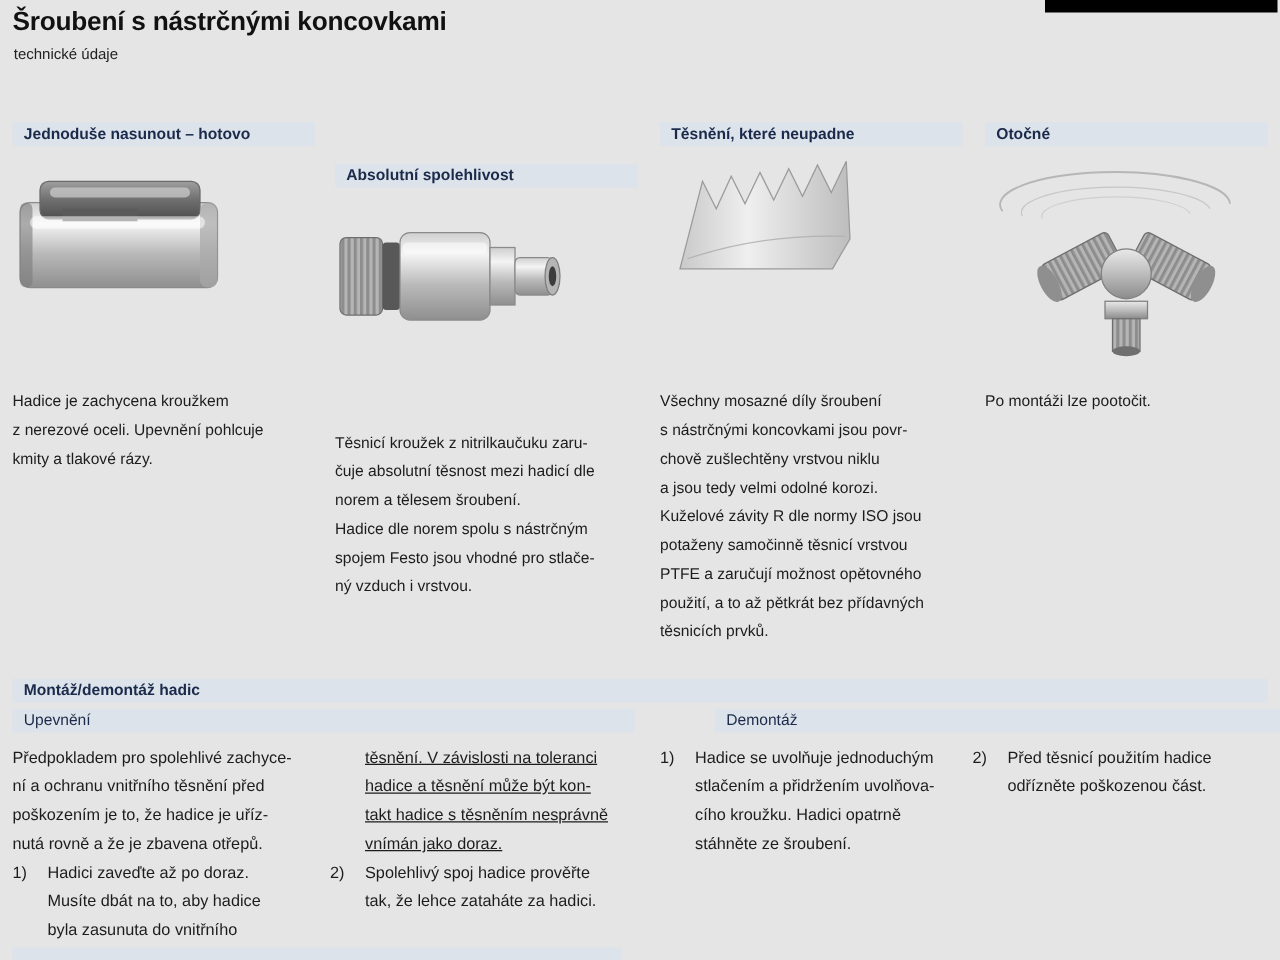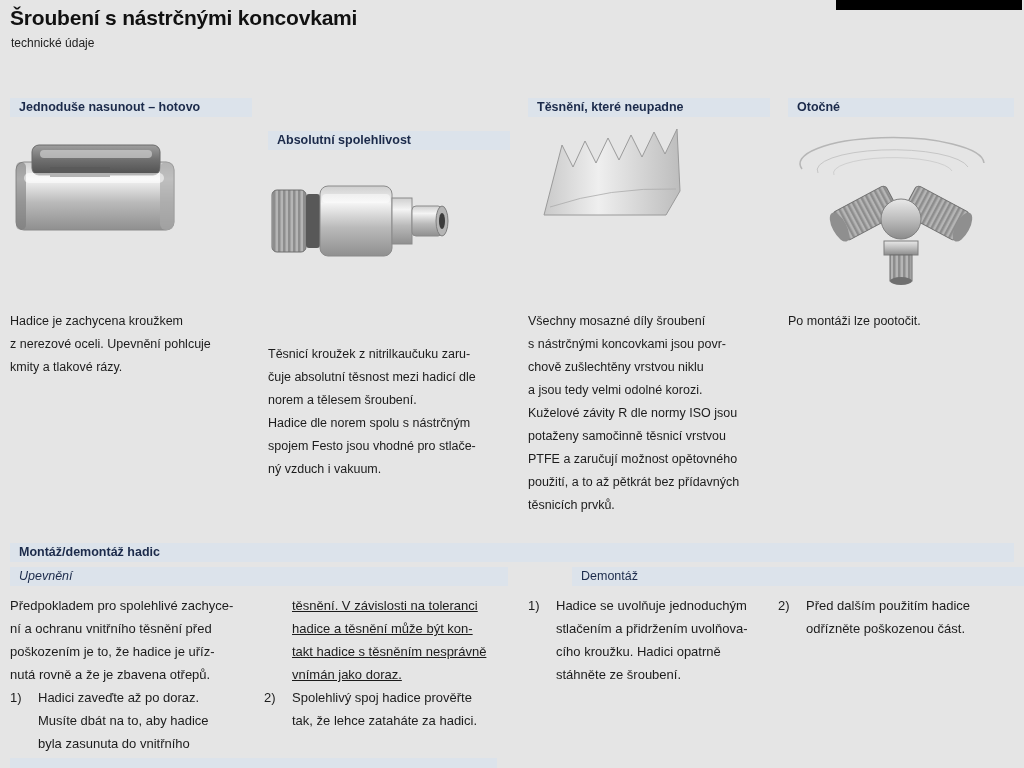--- a/index.html
+++ b/index.html
@@ -15,21 +15,21 @@
   .hbar {
     background:#dce3eb; color:#1b2a4a; font-weight:700; font-size:12.5px;
     line-height:19px; height:19px; padding-left:9px; box-sizing:border-box;
     white-space:nowrap; overflow:hidden;
   }
   .col { position:absolute; top:98px; }
   .col .illus { height:193px; overflow:hidden; }
   .ftext { font-size:12.5px; line-height:23px; white-space:pre; color:#1c1c1c; }
 
   .mbar   { position:absolute; top:543px; left:10px; width:1004px; }
-  .sbar-l { position:absolute; top:567px; left:10px;  width:498px;font-style:italic; }
+  .sbar-l { position:absolute; top:567px; left:10px;  width:498px; }
   .sbar-r { position:absolute; top:567px; left:528px; width:486px; }
 
   .tcol { position:absolute; top:594px; font-size:13px; line-height:23px; color:#1c1c1c; }
   .tcol .para { white-space:pre; }
   .li { display:flex; }
   .li .num { width:28px; flex:none; }
   .li .txt { white-space:pre; }
   .cont { margin-left:28px; white-space:pre;text-decoration:underline; }
 
   .bbar { position:absolute; top:758px; left:10px; width:487px; height:10px; background:#dce3eb; }
@@ -101,21 +101,21 @@
         <ellipse cx="174" cy="71" rx="6" ry="15" fill="#b5b5b5" stroke="#7e7e7e"></ellipse>
         <ellipse cx="174" cy="71" rx="3" ry="8" fill="#3c3c3c"></ellipse>
         <rect x="54" y="44" width="68" height="9" rx="4" fill="#ffffff" opacity="0.5"></rect>
       </svg>
     </div>
     <div class="ftext">Těsnicí kroužek z nitrilkaučuku zaru-
 čuje absolutní těsnost mezi hadicí dle
 norem a tělesem šroubení.
 Hadice dle norem spolu s nástrčným
 spojem Festo jsou vhodné pro stlače-
-ný vzduch i vakuum.</div>
+ný vzduch i vrstvou.</div>
   </div>
 
   <div class="col" style="left:788px; width:226px;">
     <div class="hbar">Otočné</div>
     <div class="illus">
       <svg width="226" height="193" viewBox="0 0 226 193" aria-hidden="true">
         <defs>
           <linearGradient id="g4m" x1="0" x2="0" y1="0" y2="1">
             <stop offset="0" stop-color="#e9e9e9"></stop>
               <stop offset="0.5" stop-color="#bdbdbd"></stop>
@@ -207,20 +207,20 @@
       <span class="txt">Hadice se uvolňuje jednoduchým
 stlačením a přidržením uvolňova-
 cího kroužku. Hadici opatrně
 stáhněte ze šroubení.</span>
     </div>
   </div>
 
   <div class="tcol" style="left:778px; width:236px;">
     <div class="li">
       <span class="num">2)</span>
-      <span class="txt">Před dalším použitím hadice
+      <span class="txt">Před těsnicí použitím hadice
 odřízněte poškozenou část.</span>
     </div>
   </div>
 
   <div class="bbar"></div>
 
 </div>
 
 </body></html>

